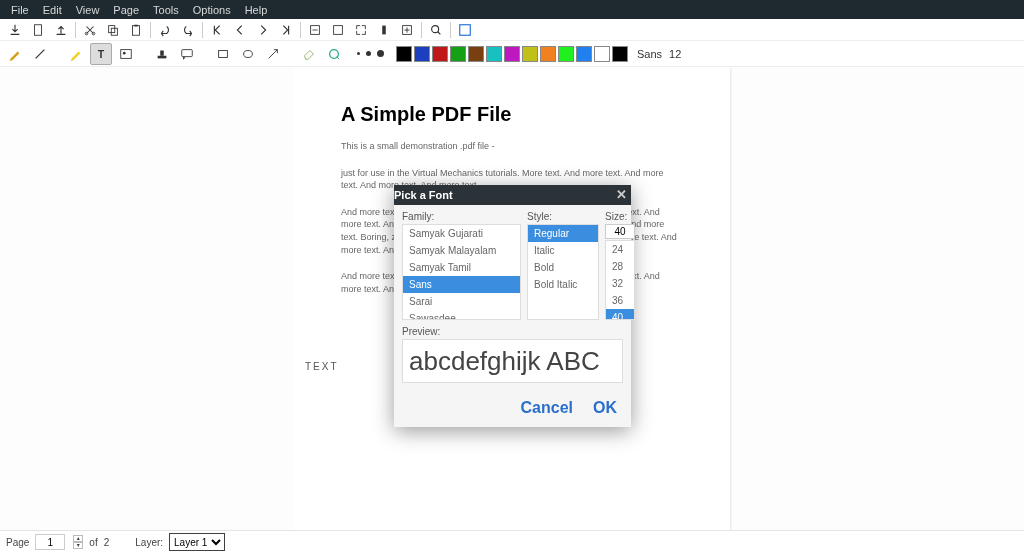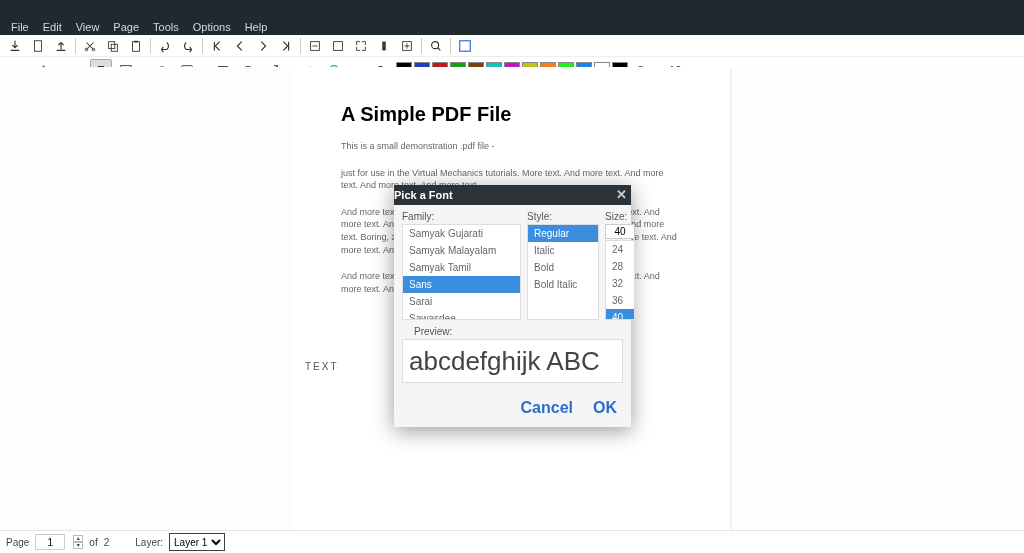--- a/index.html
+++ b/index.html
@@ -1,17 +1,17 @@
 <!DOCTYPE html>
 <html><head>
 <meta charset="utf-8">
 <style>
 *{margin:0;padding:0;box-sizing:border-box;font-family:sans-serif}
 body{width:1024px;height:553px;background:#fff;overflow:hidden;position:relative;font-size:11px}
-.menubar{background:#1f2a30;height:35px;display:flex;align-items:flex-end;padding:0 4px}
+.menubar{background:#1f2a30;height:19px;display:flex;align-items:center;padding:0 4px}
 .menubar span{color:#d8d8d8;font-size:11px;padding:2px 7px;cursor:pointer}
 .toolbar{background:#fff;height:22px;display:flex;align-items:center;padding:0 4px;gap:1px;border-bottom:1px solid #eee}
 .tb-btn{width:22px;height:22px;display:flex;align-items:center;justify-content:center;cursor:pointer;color:#333}
 .tb-btn svg{width:14px;height:14px}
 .tb-sep{width:1px;height:16px;background:#ccc;margin:0 2px}
 .toolbar2{background:#fff;height:26px;display:flex;align-items:center;padding:0 4px;gap:3px;border-bottom:1px solid #eee}
 .tool-btn{width:22px;height:22px;display:flex;align-items:center;justify-content:center;cursor:pointer;border-radius:2px}
 .tool-btn.active{background:#ddd;border:1px solid #aaa}
 .color-sw{width:16px;height:16px;border:1px solid #888;cursor:pointer}
 .font-disp{font-size:11px;color:#333;margin-left:6px}
@@ -34,21 +34,21 @@
 .dlg-col label{font-size:10px;color:#555;margin-bottom:2px}
 .dlg-list{background:#fff;border:1px solid #ddd;overflow-y:auto;font-size:10px}
 .dlg-list::-webkit-scrollbar{width:10px}
 .dlg-list::-webkit-scrollbar-thumb{background:#ccc}
 .dlg-list div{padding:3px 6px;color:#666;cursor:pointer;white-space:nowrap}
 .dlg-list div.sel{background:#3b8de0;color:#fff}
 .fam-list{width:119px;height:96px}
 .sty-list{width:72px;height:96px}
 .siz-list{width:30px;height:80px;text-align:left}
 .siz-input{width:30px;height:15px;font-size:10px;text-align:center;border:1px solid #ccc;margin-bottom:1px}
-.dlg-prev-lbl{font-size:10px;color:#555;margin:6px 0 2px 12px}
+.dlg-prev-lbl{font-size:10px;color:#555;margin:6px 0 2px 0}
 .dlg-prev{background:#fff;border:1px solid #ddd;height:44px;display:flex;align-items:center;padding:0 6px;font-size:26px;color:#444;overflow:hidden;white-space:nowrap;font-family:Arial,sans-serif}
 .dlg-btns{display:flex;justify-content:flex-end;gap:20px;padding:10px 14px 10px 0}
 .dlg-btns span{color:#2a6fc9;font-size:16px;cursor:pointer;font-weight:700}
 .dot{border-radius:50%;background:#333}
 </style>
 </head>
 <body>
 
 <div class="menubar">
   <span>File</span>

